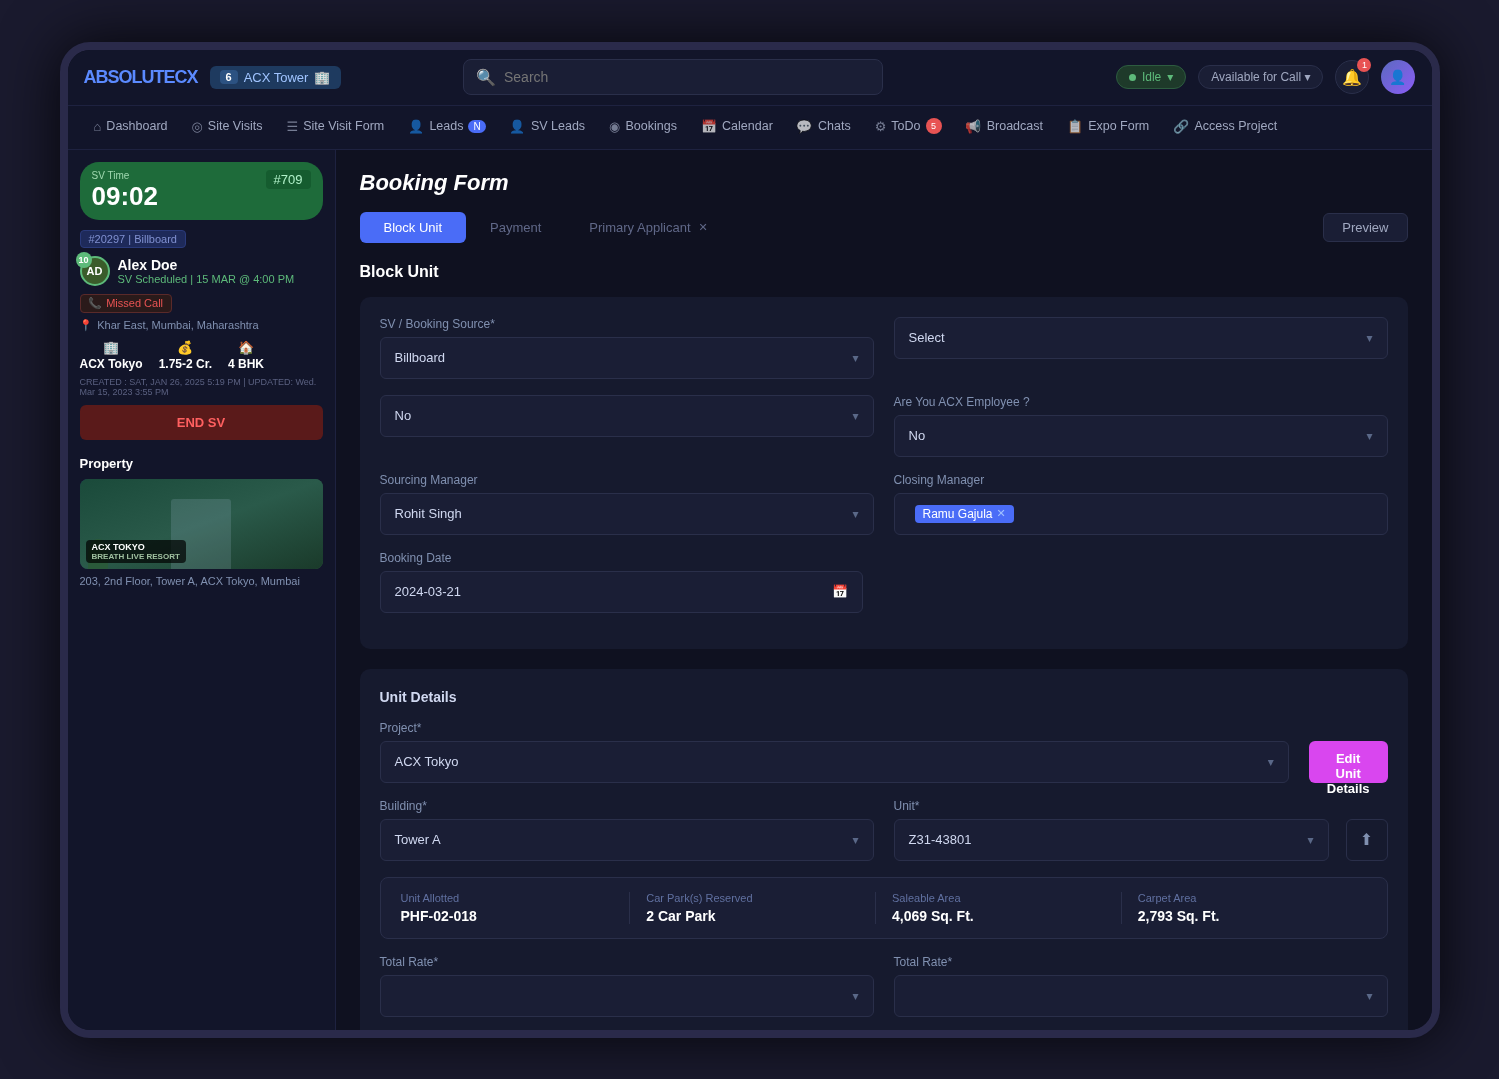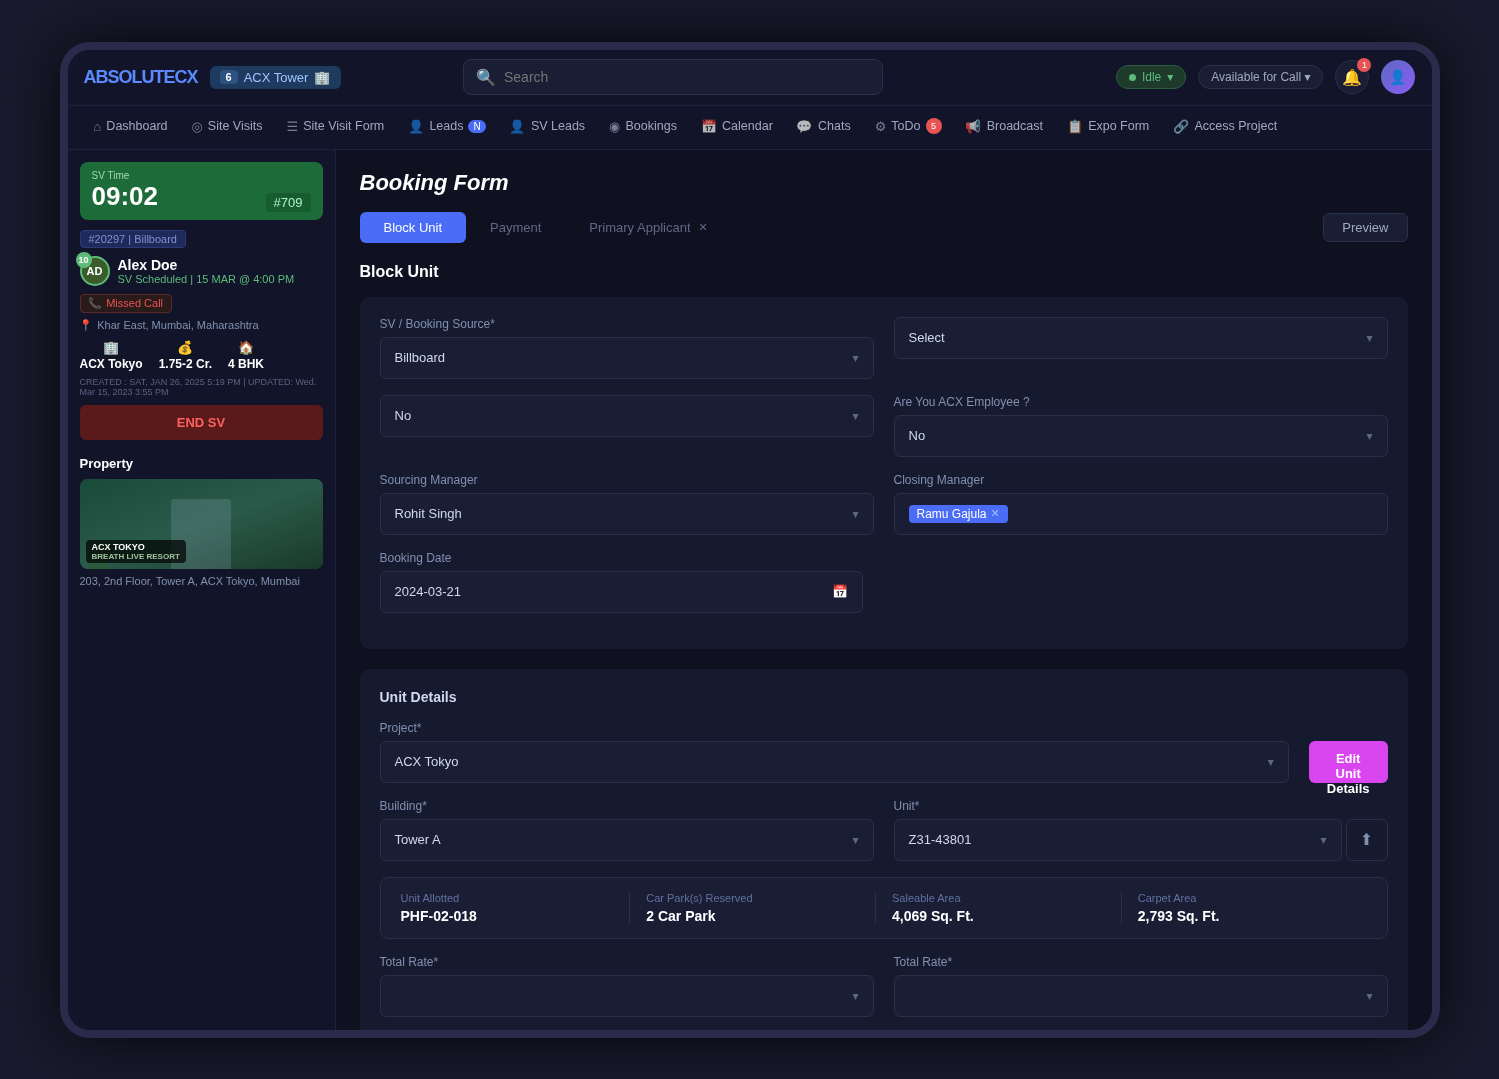--- a/index.html
+++ b/index.html
@@ -184,24 +184,24 @@
     .sidebar {
       width: 268px;
       min-width: 268px;
       background: #12152a;
       border-right: 1px solid #1e2240;
       padding: 12px;
       overflow-y: auto;
     }
     .sv-timer {
       background: #1e6b3a;
-      border-radius: 8px;
+      border-radius: 19px;
       padding: 8px 12px;
       display: flex;
-      align-items: flex-end;
+      align-items: flex-start;
       justify-content: space-between;
       margin-bottom: 10px;
     }
     .sv-timer .label { font-size: 10px; color: #a0d8b0; }
     .sv-timer .time { font-size: 26px; font-weight: bold; color: #fff; }
     .sv-timer .ticket { background: #155c2f; border-radius: 4px; padding: 2px 8px; font-size: 13px; color: #b0f0c8; }
     .tag-row { display: flex; gap: 6px; margin-bottom: 8px; }
     .tag {
       background: #1e2a5a;
       border: 1px solid #2a3a7a;
@@ -388,21 +388,21 @@
       font-size: 13px;
       height: 42px;
       display: flex;
       align-items: center;
       justify-content: space-between;
     }
     .tag-input {
       background: #1a1e35;
       border: 1px solid #2a2f4a;
       border-radius: 6px;
-      padding: 6px 14px;
+      padding: 6px 20px;
       color: #d0d8f0;
       font-size: 13px;
       height: 42px;
       display: flex;
       align-items: center;
       gap: 6px;
     }
     .tag-chip {
       background: #4a6cf7;
       border-radius: 4px;
@@ -750,21 +750,21 @@
         <div class="form-row">
           <div class="form-group">
             <label>Building*</label>
             <div class="form-select">
               <span>Tower A</span>
               <span class="chevron">▾</span>
             </div>
           </div>
           <div class="form-group">
             <label>Unit*</label>
-            <div style="display:flex;gap:4px;align-items:center">
+            <div style="display:flex;gap:17px;align-items:center">
               <div class="form-select" style="flex:1">
                 <span>Z31-43801</span>
                 <span class="chevron">▾</span>
               </div>
               <div class="unit-share-btn">
                 <span>⬆</span>
               </div>
             </div>
           </div>
         </div>

